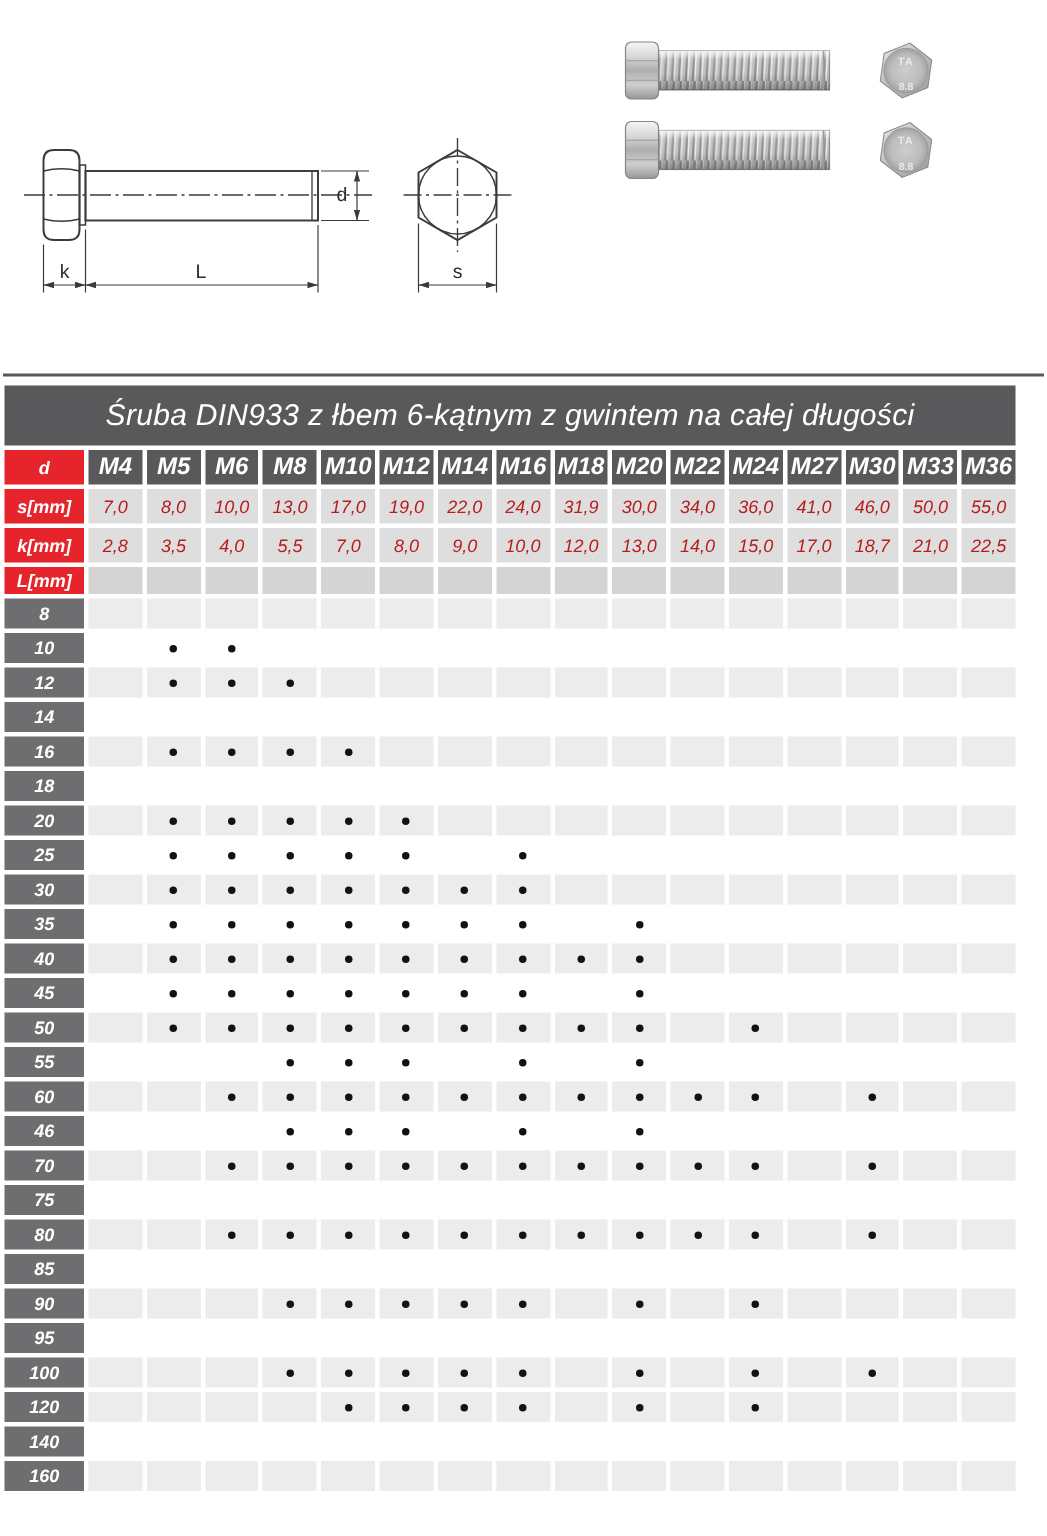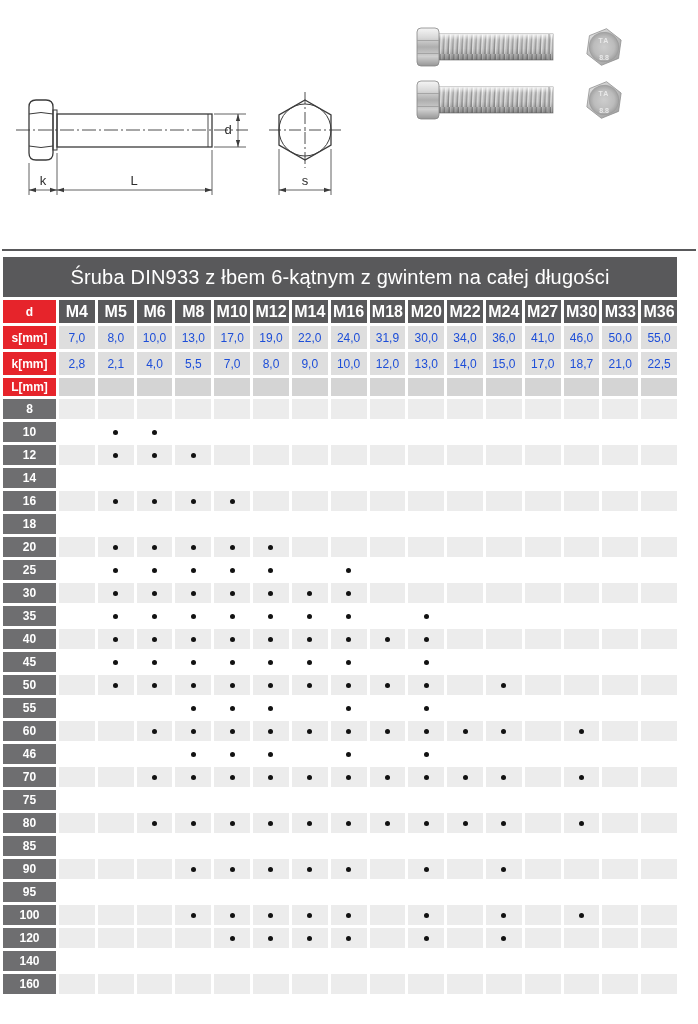--- a/index.html
+++ b/index.html
@@ -5,29 +5,29 @@
   html,body{margin:0;padding:0;}
   body{
     width:698px;height:1024px;position:relative;overflow:hidden;
     background:#ffffff;
     font-family:"Liberation Sans", sans-serif;
   }
   .drawing{position:absolute;top:0;left:0;}
   .top-rule{position:absolute;top:249px;left:2px;width:694px;height:2px;background:var(--dark,#4b4b4d);}
   #sizeTable{
     position:absolute;top:254px;left:0;width:680px;
-    border-collapse:separate;border-spacing:3px;table-layout:fixed;
+    border-collapse:separate;border-spacing:3px;table-layout:fixed;font-style:italic;
   }
   #sizeTable td{padding:0;margin:0;text-align:center;vertical-align:middle;overflow:hidden;white-space:nowrap;}
   td.title{
     background:var(--dark,#59595b);color:#ffffff;font-size:20px;height:40px;letter-spacing:.2px;
   }
   td.colhead{background:var(--dark,#59595b);color:#fff;font-weight:bold;font-size:16px;height:23px;}
   td.red{background:var(--red,#e6242b);color:#fff;font-size:12px;font-weight:bold;height:23px;}
-  td.val{background:var(--skl,#dedede);color:#1d4ed8;font-size:12px;height:23px;}
+  td.val{background:var(--skl,#dedede);color:#b91c1c;font-size:12px;height:23px;}
   td.lred{height:18px;}
   td.lcell{background:var(--lrow,#d4d4d4);height:18px;}
   td.rowlabel{background:var(--rowlbl,#6e6e70);color:#fff;font-weight:bold;font-size:12px;height:20px;}
   td.shade{background:var(--shade,#ececec);height:20px;}
   td.plain{background:#ffffff;height:20px;}
   .dot{display:block;margin:0 auto;width:5px;height:5px;border-radius:50%;background:#121212;}
   text{font-family:"Liberation Sans", sans-serif;}
 </style>
 </head>
 <body>
@@ -204,21 +204,21 @@
         <td class="val">34,0</td>
         <td class="val">36,0</td>
         <td class="val">41,0</td>
         <td class="val">46,0</td>
         <td class="val">50,0</td>
         <td class="val">55,0</td>
       </tr>
       <tr>
         <td class="red">k[mm]</td>
         <td class="val">2,8</td>
-        <td class="val">2,1</td>
+        <td class="val">3,5</td>
         <td class="val">4,0</td>
         <td class="val">5,5</td>
         <td class="val">7,0</td>
         <td class="val">8,0</td>
         <td class="val">9,0</td>
         <td class="val">10,0</td>
         <td class="val">12,0</td>
         <td class="val">13,0</td>
         <td class="val">14,0</td>
         <td class="val">15,0</td>

